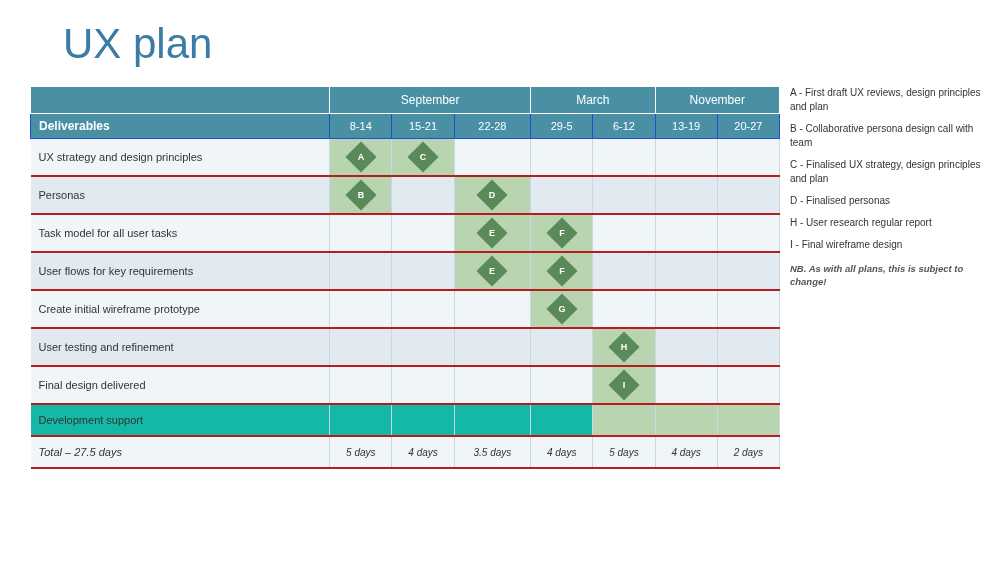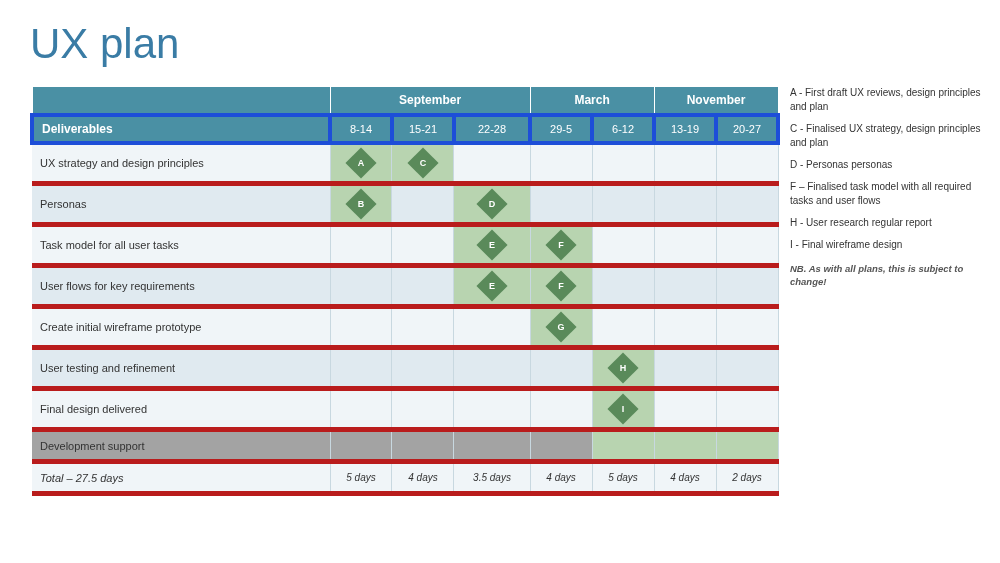--- a/index.html
+++ b/index.html
@@ -17,20 +17,21 @@
       padding: 20px 10px 10px 30px;
       display: flex;
       flex-direction: column;
     }
     .title {
       font-size: 42px;
       color: #3a7ca5;
       font-weight: 300;
       margin-bottom: 18px;
       font-family: Arial, sans-serif;
+      margin-left: 33px;
     }
     .content-area {
       display: flex;
       flex: 1;
       gap: 10px;
     }
     .table-area {
       flex: 1;
       min-width: 0;
     }
@@ -57,63 +58,63 @@
       border-collapse: collapse;
       font-size: 11px;
     }
 
     
     .month-header-row th {
       background: #4a90a4;
       color: #fff;
       text-align: center;
       padding: 6px 2px;
-      font-weight: bold;
+      font-weight: normal;
       font-size: 12px;
       border: 1px solid #fff;
     }
     .month-header-row th.empty {
       background: #4a90a4;
     }
 
     
     .week-header-row th {
       background: #4a90a4;
       color: #fff;
       text-align: center;
       padding: 5px 2px;
       font-size: 11px;
       font-weight: normal;
-      border: 4px solid #1d4ed8;
+      border: 1px solid #1d4ed8;
     }
     .week-header-row th.deliverables-header {
       background: #4a90a4;
       text-align: left;
       padding-left: 8px;
       font-size: 12px;
       font-weight: bold;
     }
 
     
     tbody tr {
-      border-bottom: 5px solid #b91c1c;
+      border-bottom: 2px solid #b91c1c;
       margin-top: 38px;
     }
     tbody tr:nth-child(odd) {
       background: #f0f5f8;
     }
     tbody tr:nth-child(even) {
       background: #e0eaf0;
     }
     tbody tr.total-row {
       background: #f0f5f8;
       font-style: italic;
     }
     tbody tr.development-row {
-      background: #a3a3a3;
+      background: #14b8a6;
     }
 
     td {
       padding: 5px 3px;
       text-align: center;
       font-size: 10.5px;
       color: #333;
       border-right: 1px solid #c8d8e0;
       height: 32px;
     }
@@ -328,22 +329,22 @@
               <td class="total-days">4 days</td>
               <td class="total-days">2 days</td>
             </tr>
           </tbody>
       </table>
     </div>
 
     <div class="legend-area">
       <div id="legend-items-container">
           <div class="legend-item">A - First draft UX reviews, design principles and plan</div>
+          <div class="legend-item">B - Collaborative persona design call with team</div>
           <div class="legend-item">C - Finalised UX strategy, design principles and plan</div>
-          <div class="legend-item">D - Personas personas</div>
-          <div class="legend-item">F – Finalised task model with all required tasks and user flows</div>
+          <div class="legend-item">D - Finalised personas</div>
           <div class="legend-item">H - User research regular report</div>
           <div class="legend-item">I - Final wireframe design</div>
         </div>
       <div class="legend-note">NB. As with all plans, this is subject to change!</div>
     </div>
   </div>
 </div>
 
 </body></html>

